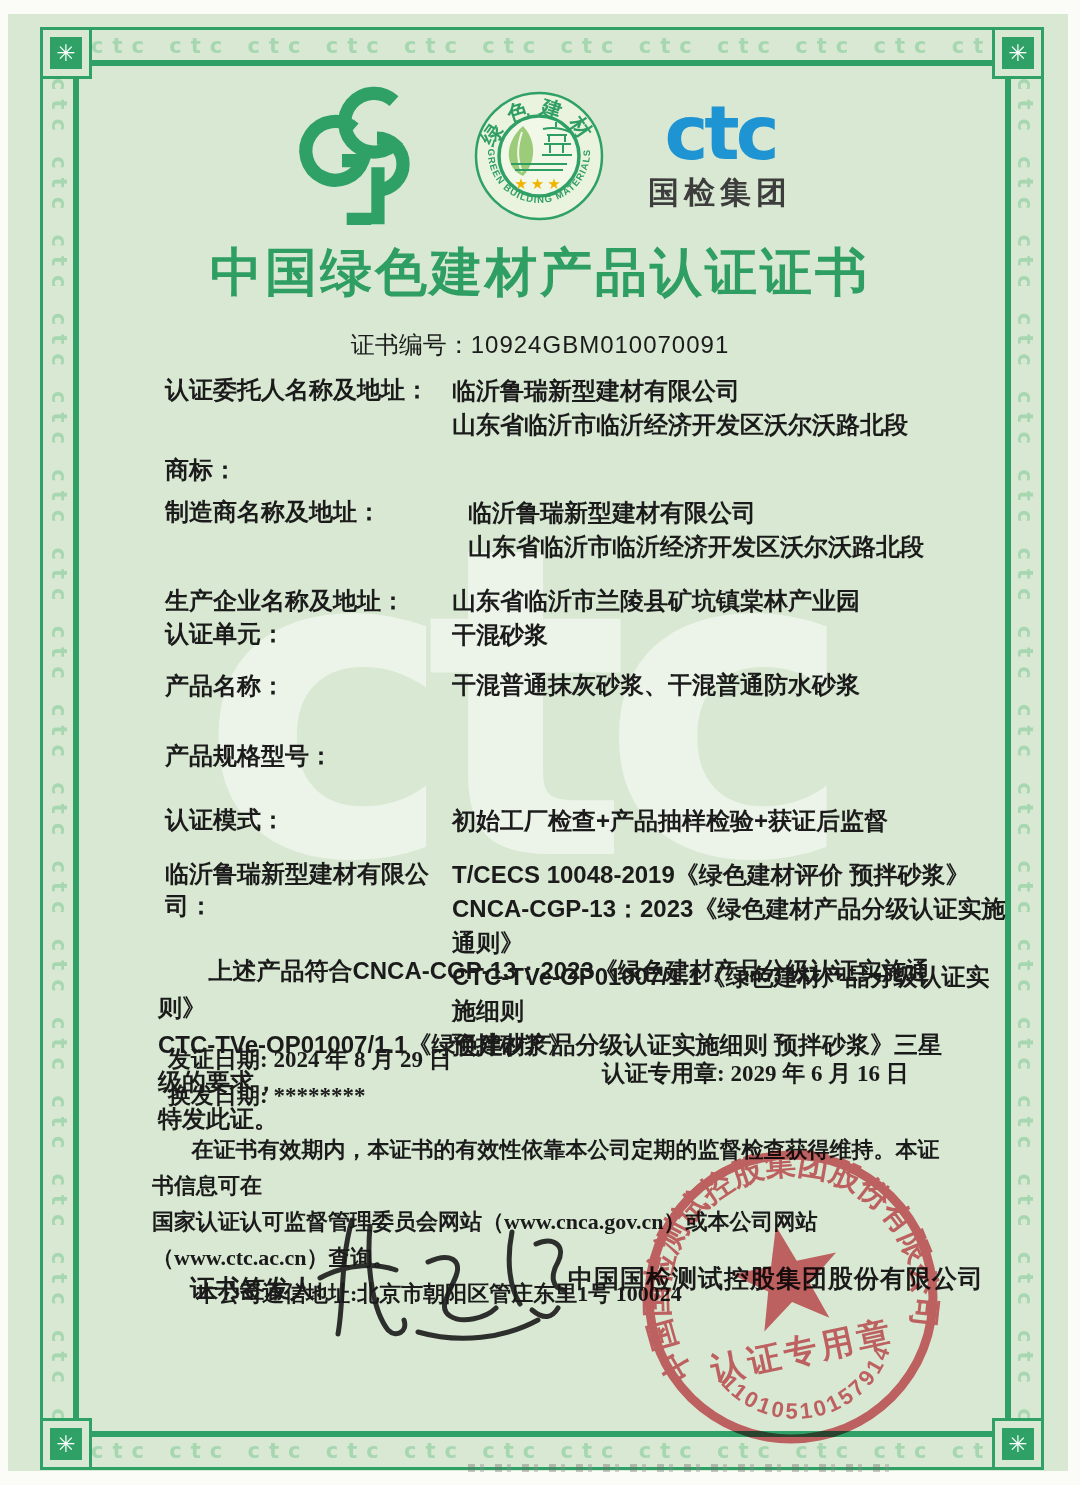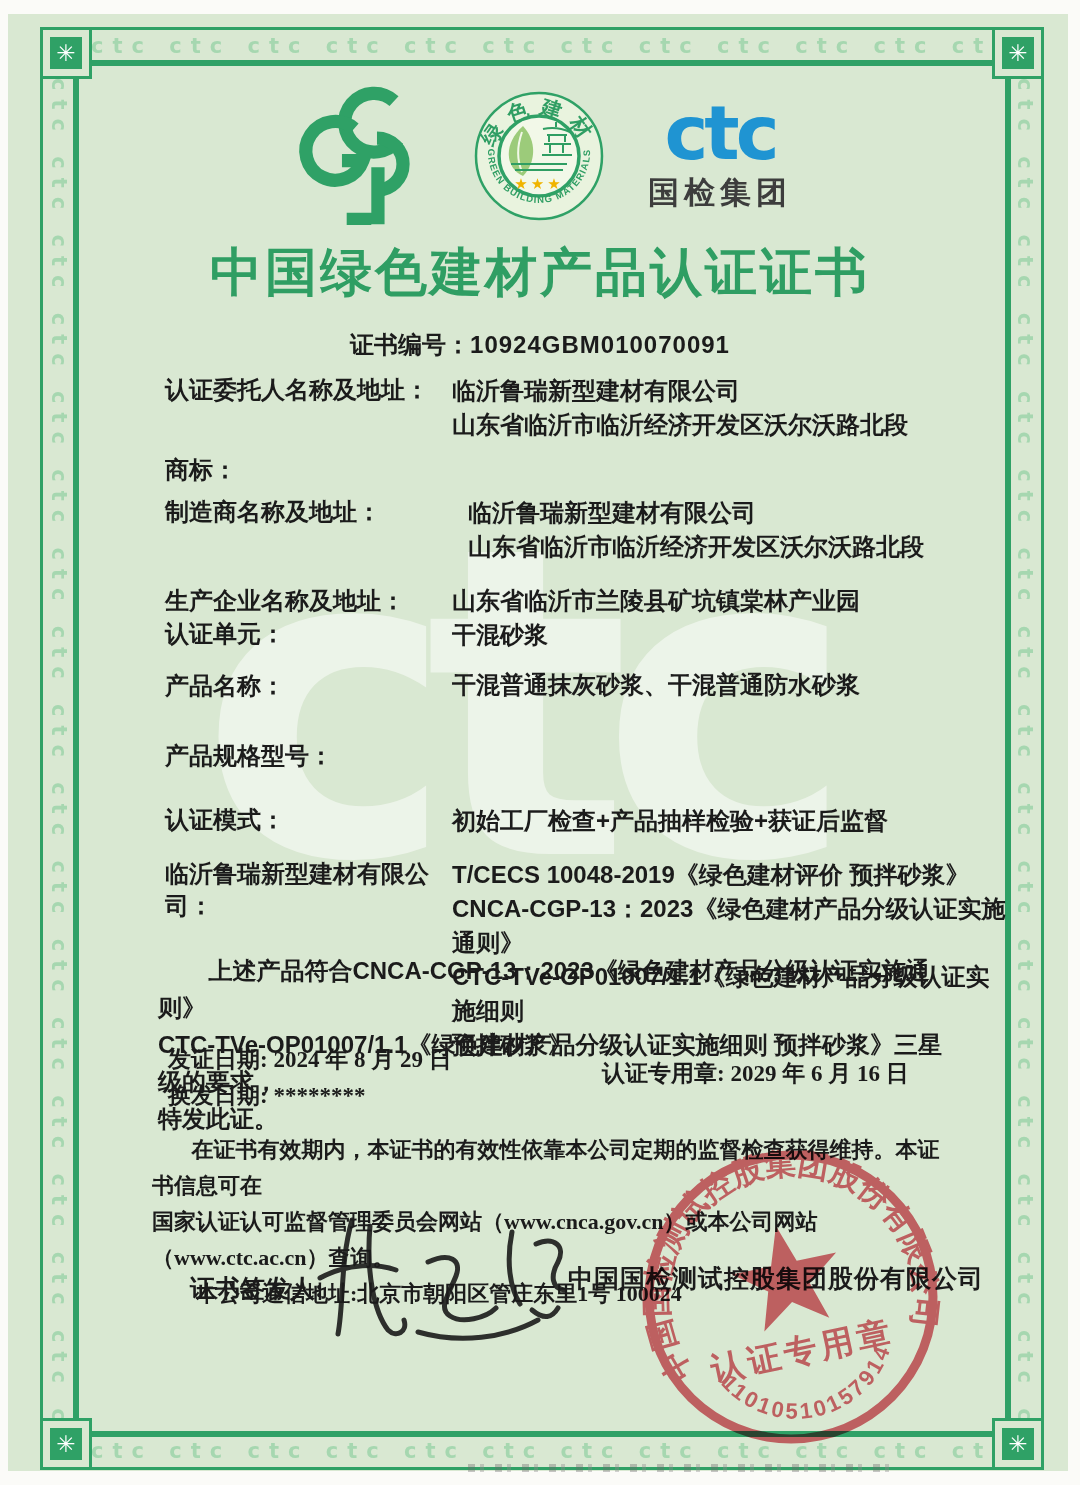--- a/index.html
+++ b/index.html
@@ -43,21 +43,21 @@
   .ctc-block{display:flex;flex-direction:column;align-items:center;}
   .ctc-word{font-family:"DejaVu Sans",sans-serif;font-weight:900;font-size:74px;
             line-height:70px;color:#1f94d2;letter-spacing:-4px;}
   .ctc-name{font-family:"Liberation Sans",sans-serif;font-weight:bold;font-size:31px;
             color:#3d3d3d;letter-spacing:5px;margin-top:4px;}
 
   
   .title{position:absolute;left:0;right:0;top:238px;z-index:3;text-align:center;
          font-weight:900;font-size:52px;color:#2f9e63;letter-spacing:3px;}
   .certno{position:absolute;left:0;right:0;top:329px;z-index:3;text-align:center;
-          font-size:24px;font-weight:bold;color:#1b1b1b;}
+          font-size:24px;font-weight:normal;color:#1b1b1b;}
 
   
   .fields{position:absolute;left:165px;top:374px;right:72px;z-index:3;color:#1b1b1b;}
   .frow{display:flex;align-items:flex-start;}
   .flabel{width:287px;flex:none;font-size:24px;font-weight:bold;}
   .fvalue{flex:1;}
   .vline{display:block;font-size:24px;line-height:34px;font-weight:bold;}
   .kai{font-family:"Liberation Serif",serif;}
   .hei{font-family:"Liberation Sans",sans-serif;}
   .mono{font-family:"Liberation Sans",sans-serif;letter-spacing:1px;}

